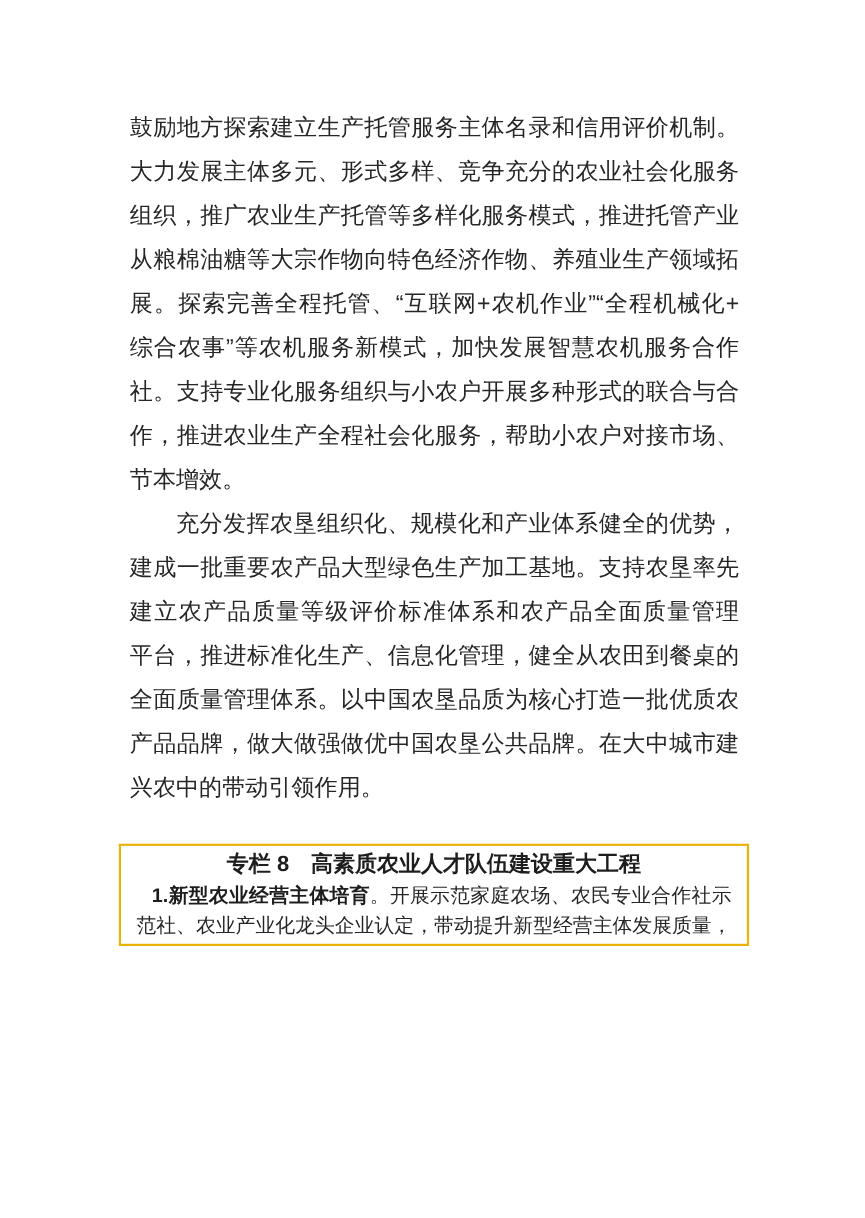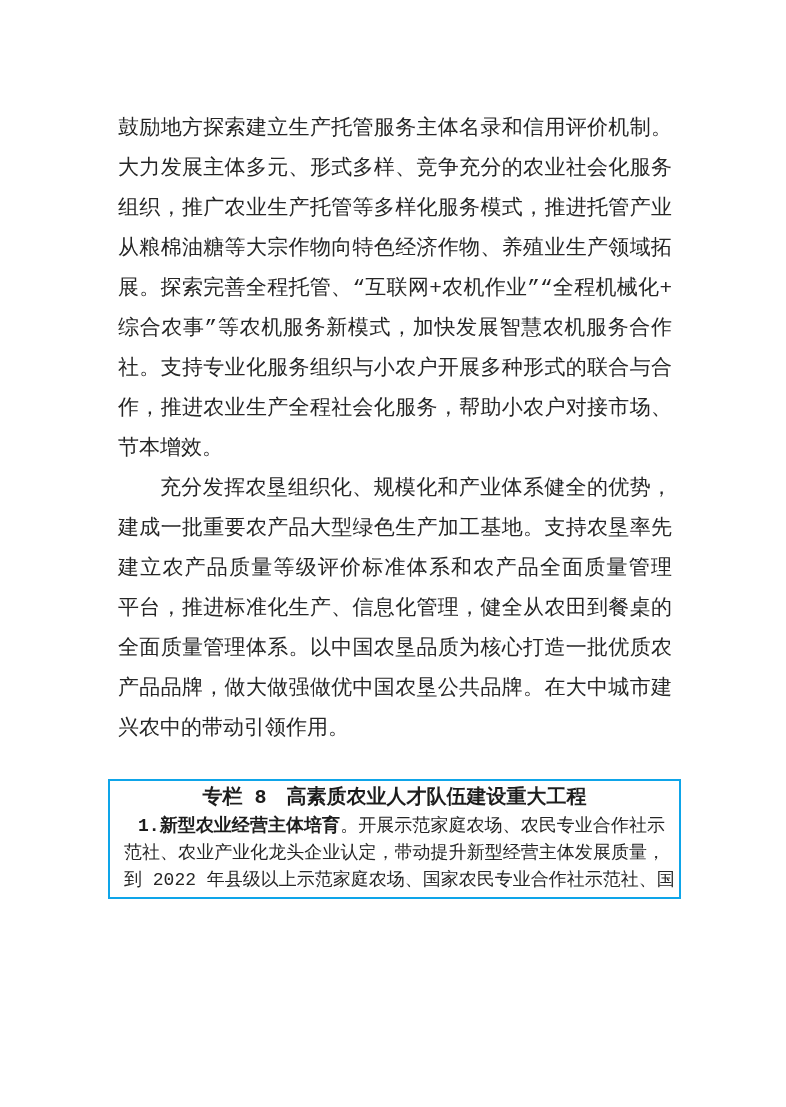--- a/index.html
+++ b/index.html
@@ -6,23 +6,22 @@
     margin: 0;
     padding: 0;
     background: #ffffff;
   }
   .page {
     position: relative;
     width: 786px;
     height: 978px;
     background: #ffffff;
     overflow: hidden;
-    font-family: Liberation Mono, monospace;
+    font-family: Liberation Sans, sans-serif;
     color: #262626;
-    margin-top: 12px;
   }
   .text-column {
     position: absolute;
     left: 108px;
     top: 97px;
     width: 573px;
   }
   .paragraph {
     margin: 0 9px 0 10px; 
   }
@@ -42,21 +41,21 @@
     line-height: 40px;
     margin: 0 10px;
     text-align: center;
     font-weight: bold;
     font-size: 24px;
     color: #1d1d1d;
     white-space: nowrap;
   }
   .callout {
     margin-top: 30px;
-    border: 2px solid #0ea5e9;
+    border: 2px solid #eab308;
     padding: 2px 14px 3px 14px;
     background: #ffffff;
   }
   .callout-title {
     line-height: 30px;
     text-align: center;
     font-weight: bold;
     font-size: 20px;
     color: #1d1d1d;
     white-space: nowrap;
@@ -107,17 +106,16 @@
         <div class="line just">建立农产品质量等级评价标准体系和农产品全面质量管理</div>
         <div class="line just">平台，推进标准化生产、信息化管理，健全从农田到餐桌的</div>
         <div class="line just">全面质量管理体系。以中国农垦品质为核心打造一批优质农</div>
         <div class="line just">产品品牌，做大做强做优中国农垦公共品牌。在大中城市建</div>
         <div class="line">兴农中的带动引领作用。</div>
       </div>
       <div class="callout">
         <div class="callout-title">专栏 8　高素质农业人才队伍建设重大工程</div>
         <div class="cline just" style="padding-left: 14px;"><span class="bold">1.新型农业经营主体培育</span><span>。开展示范家庭农场、农民专业合作社示</span></div>
         <div class="cline just">范社、农业产业化龙头企业认定，带动提升新型经营主体发展质量，</div>
-        <div class="cline just">到 2022 年县级以上示范家庭农场、国家农民专业合作社示范社、国</div>
       </div>
     </div>
   <div class="page-number">— 36 —</div>
 </div>
 
 </body></html>

